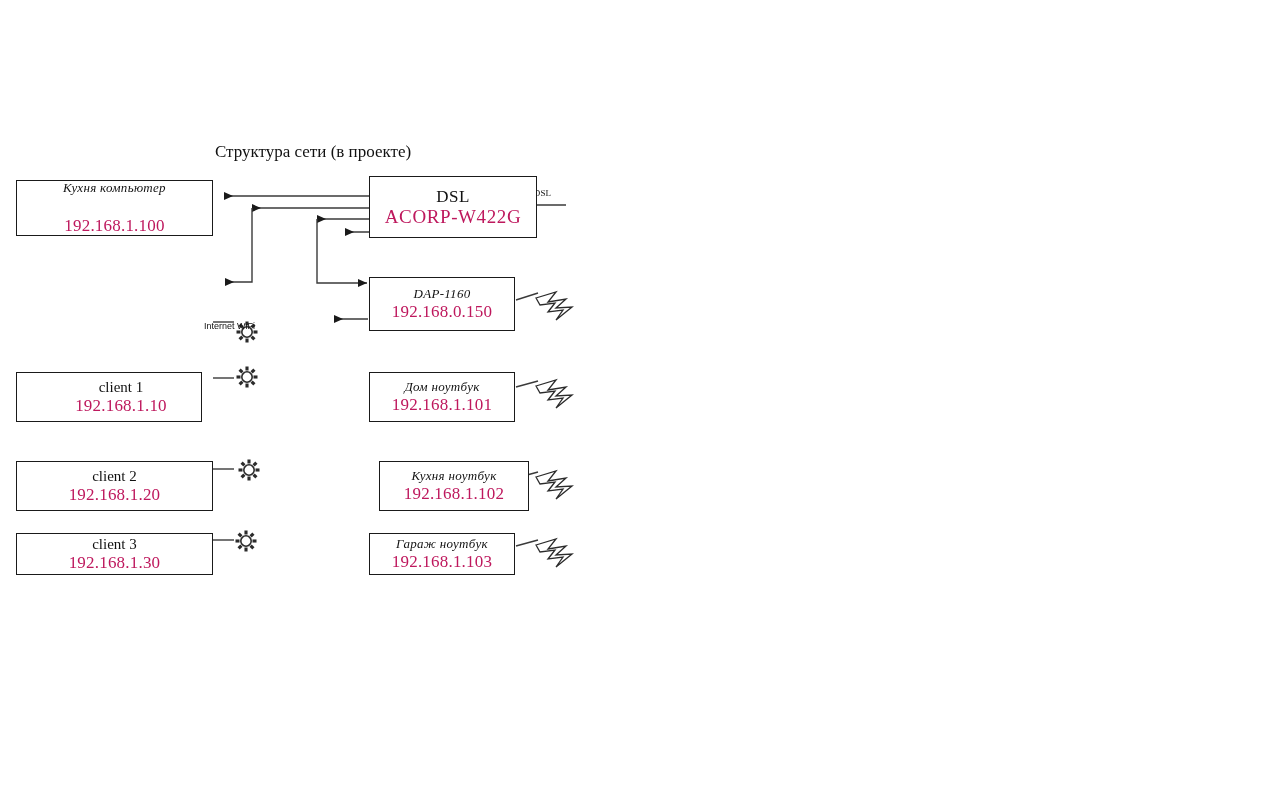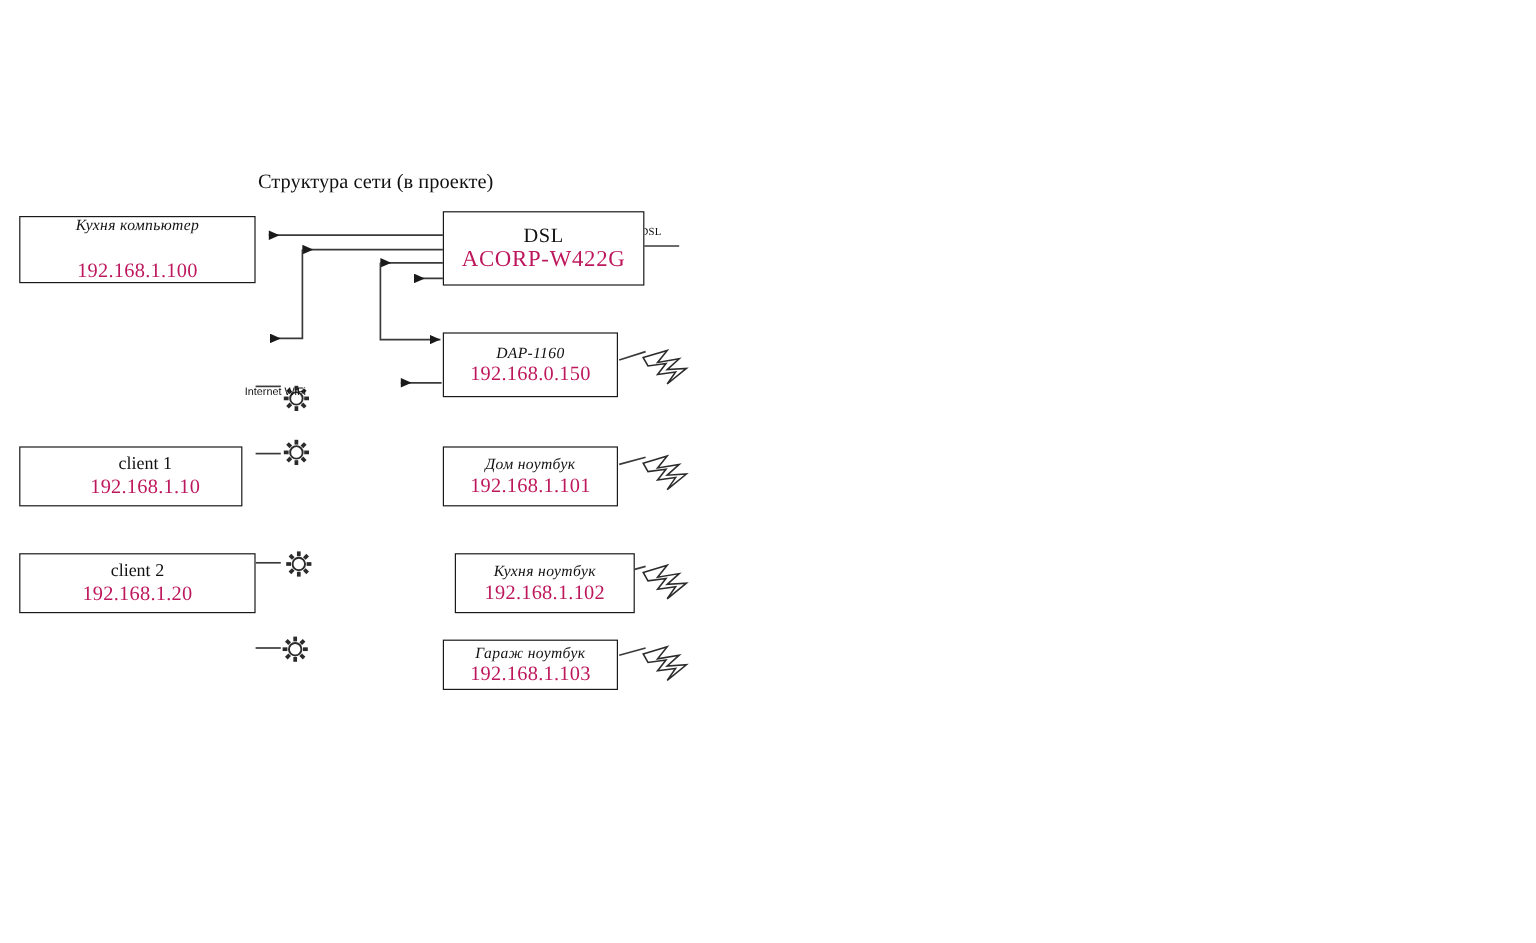--- a/index.html
+++ b/index.html
@@ -216,19 +216,23 @@
   <div class="node-box" style="left:16px; top:461px; width:197px; height:50px;">
     <div class="node-name upright">client 2</div>
     <div class="node-ip">192.168.1.20</div>
   </div>
 
   <div class="node-box" style="left:379px; top:461px; width:150px; height:50px;">
     <div class="node-name">Кухня ноутбук</div>
     <div class="node-ip">192.168.1.102</div>
   </div>
 
+  <div class="node-box" style="left:16px; top:533px; width:197px; height:42px;">
+    <div class="node-name upright">client 3</div>
+    <div class="node-ip">192.168.1.30</div>
+  </div>
 
   <div class="node-box" style="left:369px; top:533px; width:146px; height:42px;text-align:right;">
     <div class="node-name">Гараж ноутбук</div>
     <div class="node-ip">192.168.1.103</div>
   </div>
 
 </div>
 
 </body></html>

